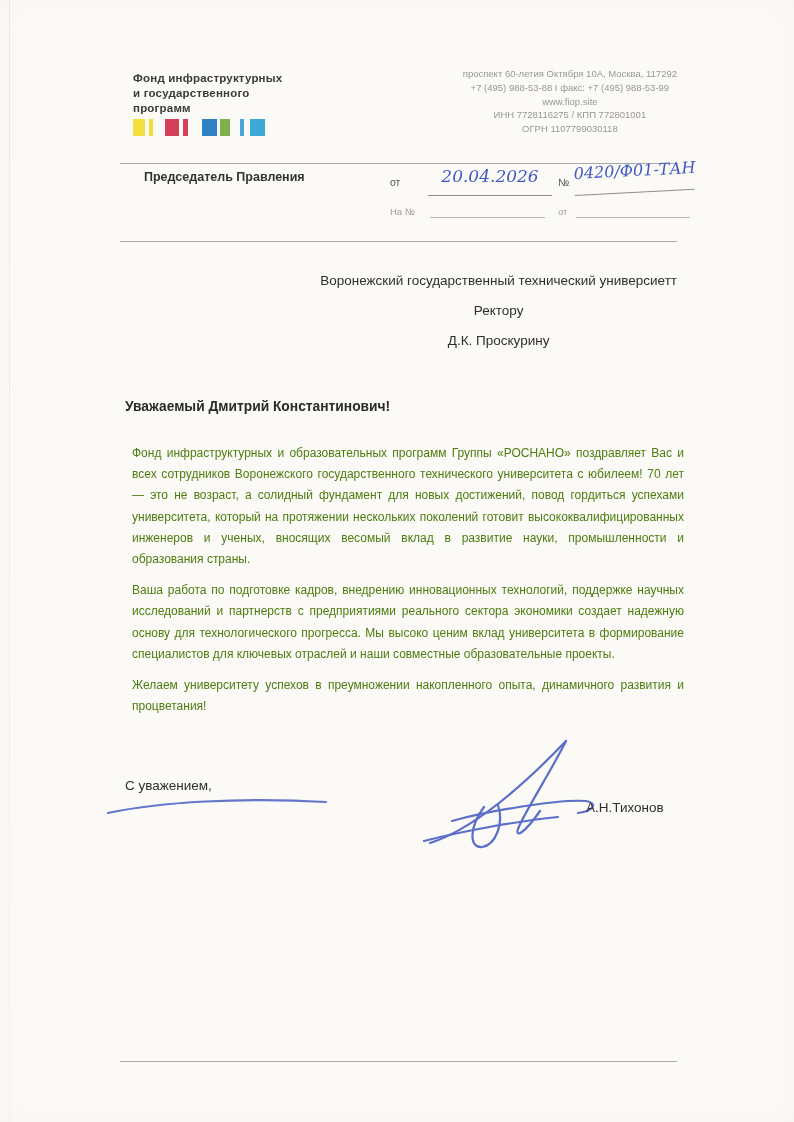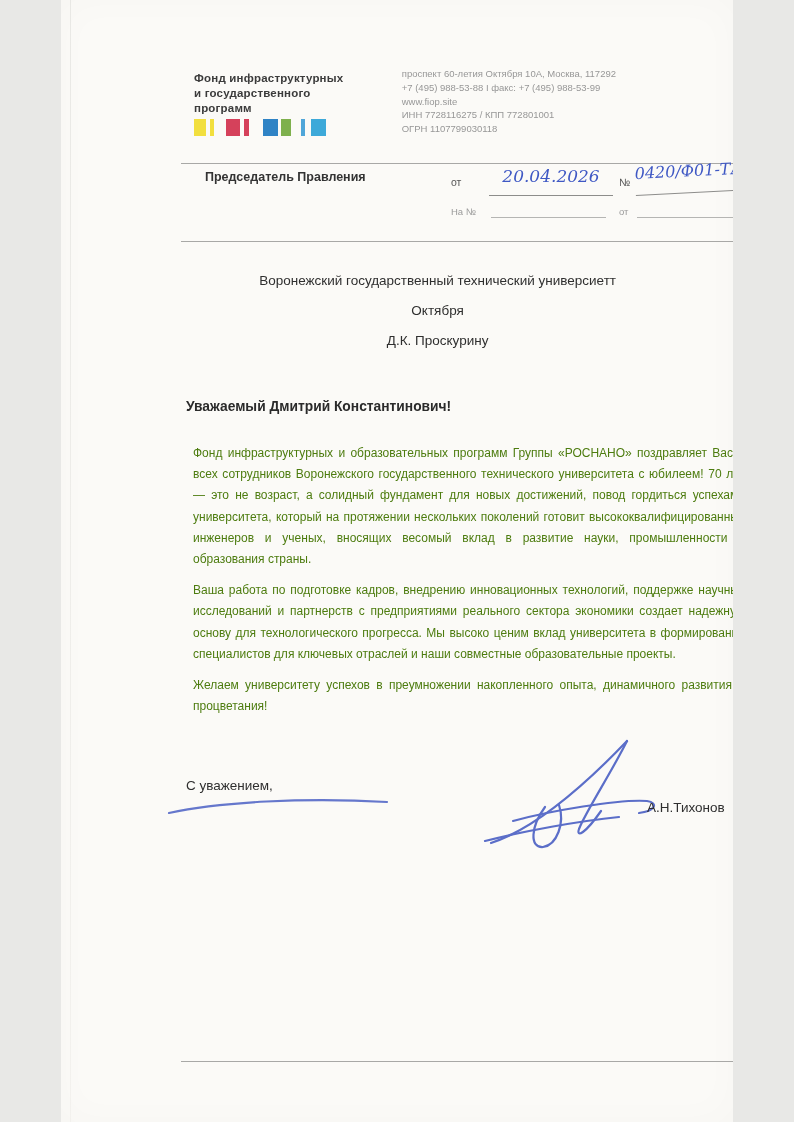--- a/index.html
+++ b/index.html
@@ -1,31 +1,31 @@
 <!DOCTYPE html>
 <html><head>
 <meta charset="utf-8">
 <style>
   html,body { margin:0; padding:0; }
   body { background:#e8e8e6; font-family:"Liberation Sans", sans-serif; }
   .page {
-    position:relative; width:672px; height:1122px; margin:0 auto;
+    position:relative; width:794px; height:1122px; margin:0 auto;
     background:#fbfaf7; overflow:hidden; color:#2d2d2d;
     box-shadow:inset 0 0 40px rgba(0,0,0,0.02);
   }
   .scan-edge { position:absolute; left:9px; top:0; width:1px; height:100%;
     background:linear-gradient(#d8d8d4, #eceae6); opacity:.5; }
 
   
   .logo-text { position:absolute; left:133px; top:71px;
     font-weight:bold; font-size:11.5px; line-height:15px; color:#3b3b3b; letter-spacing:.2px; }
   .logo-bars { position:absolute; left:133px; top:119px; height:17px; display:flex; align-items:stretch; }
   .logo-bars .bar { display:inline-block; height:17px; }
 
-  .contact { position:absolute; right:117px; top:67px; text-align:left;
+  .contact { position:absolute; right:117px; top:67px; text-align:center;
     font-size:9.5px; line-height:13.8px; color:#979797; }
 
   .rule { position:absolute; left:120px; width:557px; border-top:1px solid #a8a8a6; }
   .rule-1 { top:163px; }
   .rule-2 { top:241px; }
   .rule-3 { top:1061px; }
 
   
   .position-title { position:absolute; left:144px; top:170px; font-weight:bold; font-size:12.5px; color:#333; }
   .lbl { position:absolute; font-size:10.5px; color:#555; }
@@ -90,21 +90,21 @@
 
   <span class="lbl-gray" style="left:390px; top:206px;">На №</span>
   <span class="blank-field" style="left:430px; top:204px; width:115px; height:13px;"></span>
   <span class="lbl-gray" style="left:558px; top:206px;">от</span>
   <span class="blank-field" style="left:576px; top:204px; width:114px; height:13px;"></span>
 
   <div class="rule rule-2"></div>
 
   <div class="addressee">
     <div>Воронежский государственный технический универсиетт</div>
-    <div>Октября</div>
+    <div>Ректору</div>
     <div>Д.К. Проскурину</div>
   </div>
 
   <div class="salutation">Уважаемый Дмитрий Константинович!</div>
 
   <div class="body-text">
     <p>Фонд инфраструктурных и образовательных программ Группы «РОСНАНО» поздравляет Вас и всех сотрудников Воронежского государственного технического университета с юбилеем! 70 лет — это не возраст, а солидный фундамент для новых достижений, повод гордиться успехами университета, который на протяжении нескольких поколений готовит высококвалифицированных инженеров и ученых, вносящих весомый вклад в развитие науки, промышленности и образования страны.</p>
     <p>Ваша работа по подготовке кадров, внедрению инновационных технологий, поддержке научных исследований и партнерств с предприятиями реального сектора экономики создает надежную основу для технологического прогресса. Мы высоко ценим вклад университета в формирование специалистов для ключевых отраслей и наши совместные образовательные проекты.</p>
     <p>Желаем университету успехов в преумножении накопленного опыта, динамичного развития и процветания!</p>
   </div>

